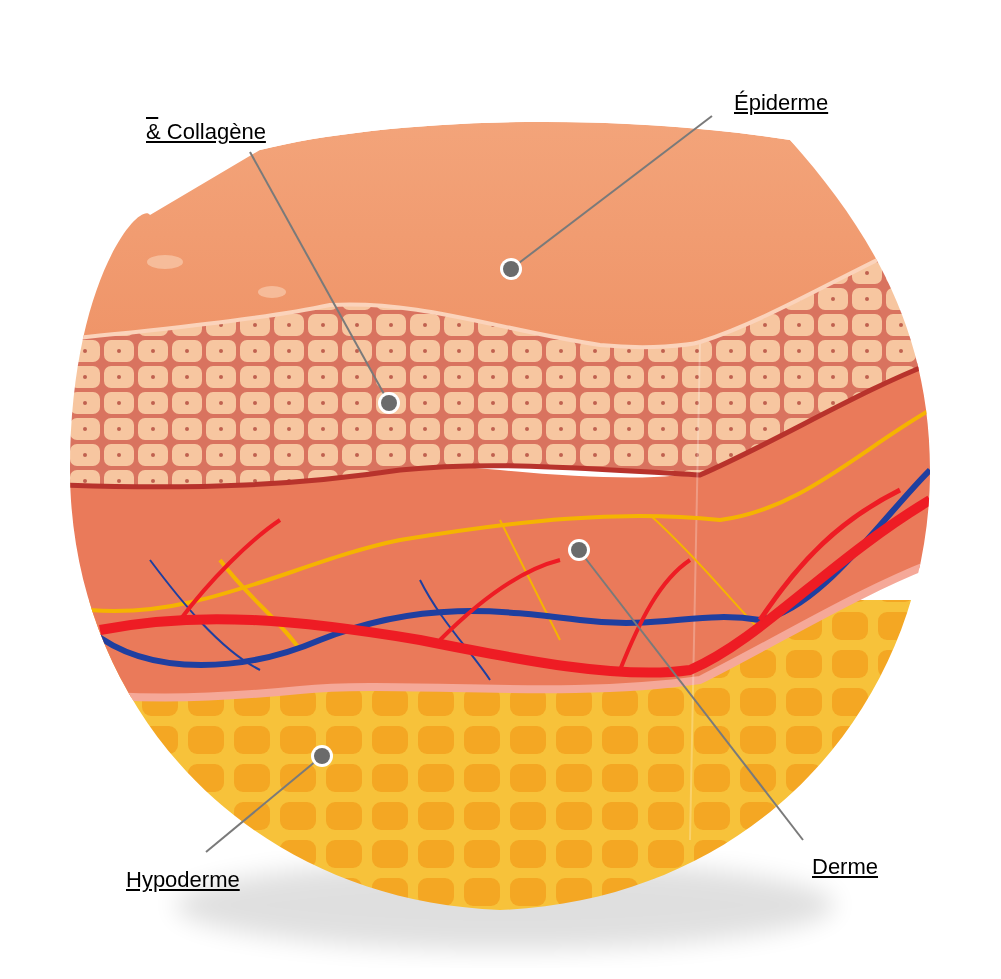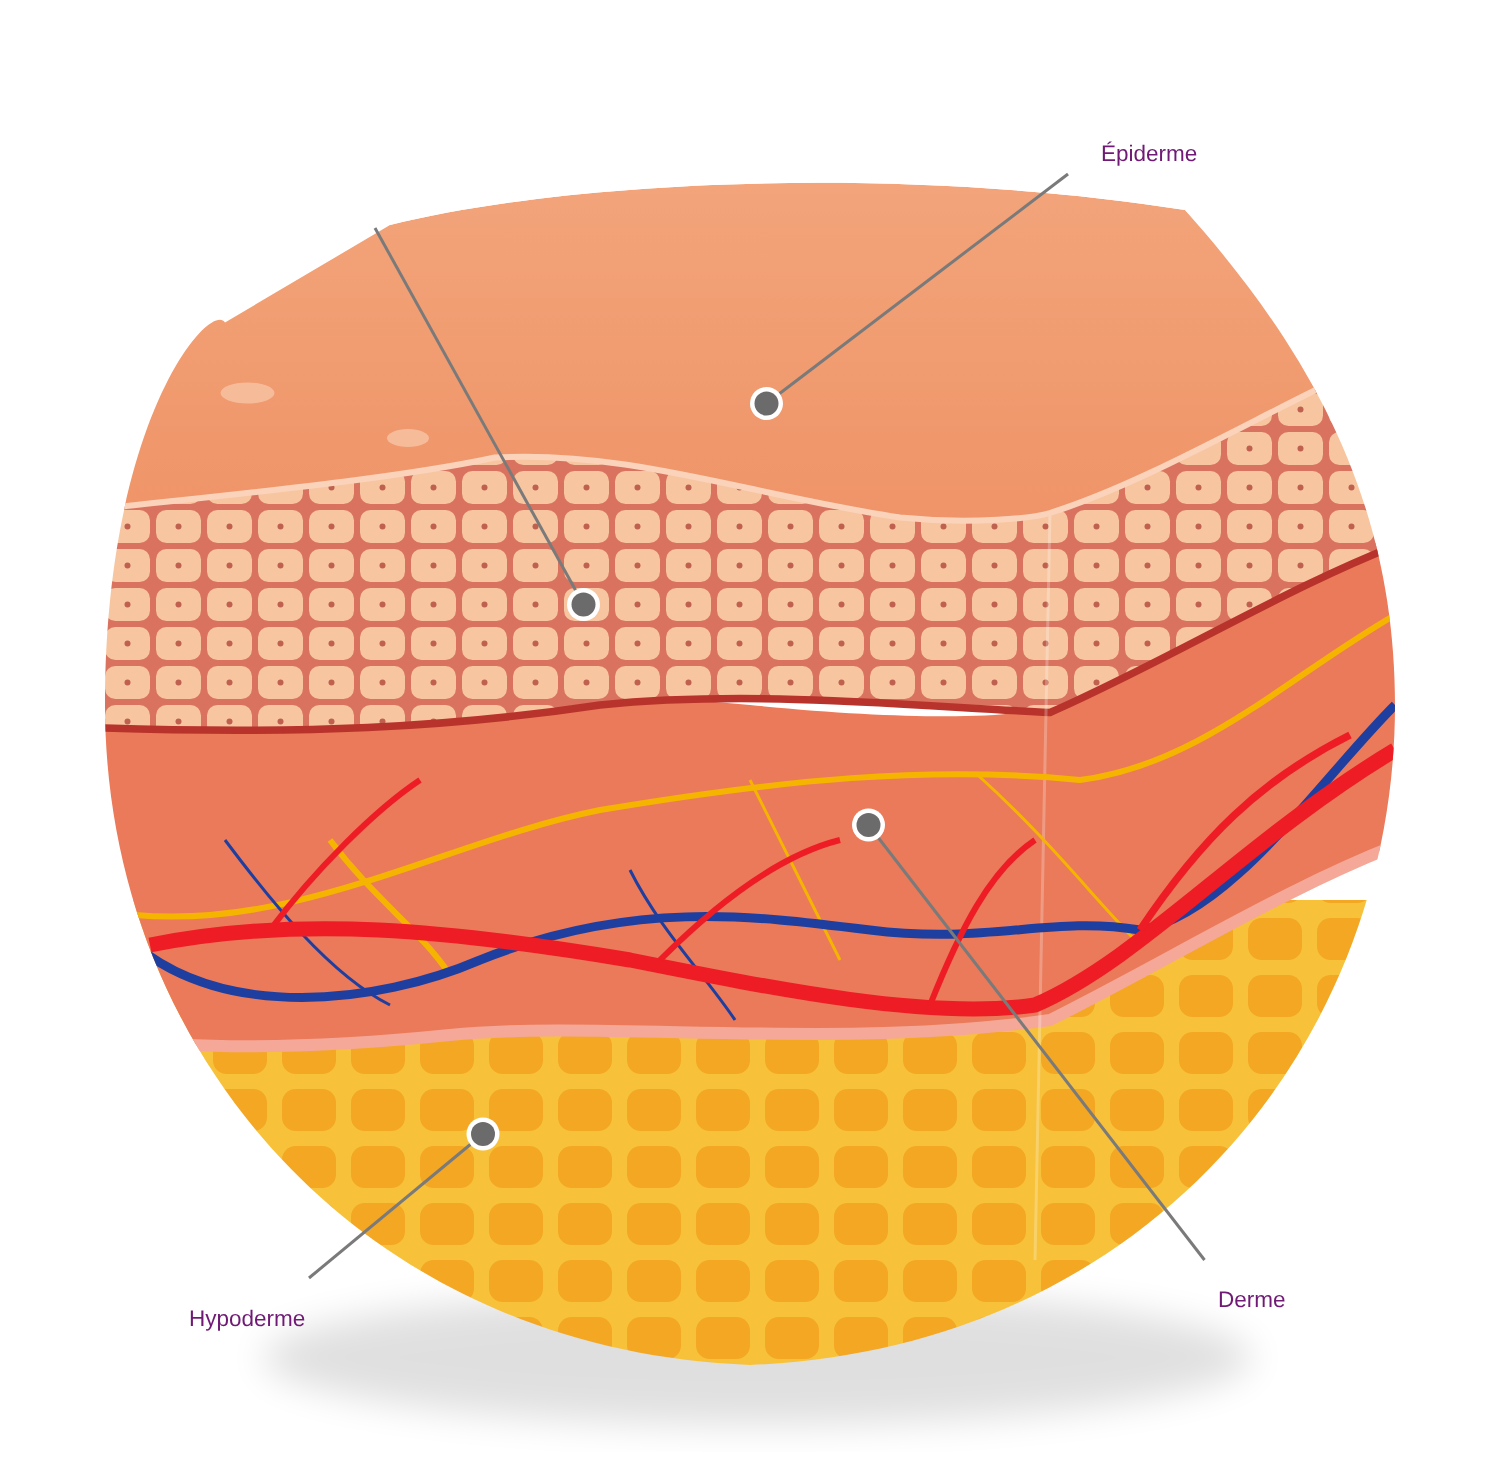--- a/index.html
+++ b/index.html
@@ -1,19 +1,19 @@
 <!DOCTYPE html>
 <html><head>
 <meta charset="utf-8">
 <style>
   html, body { margin:0; padding:0; background:#ffffff; }
   body { width:1001px; height:979px; position:relative; overflow:hidden;
          font-family:"Liberation Sans", "DejaVu Sans", sans-serif; }
   #diagram { position:absolute; left:0; top:0; width:1001px; height:979px; }
-  .label { position:absolute; font-size:15px; color:#701a75; line-height:24px; white-space:pre; }
+  .label { position:absolute; font-size:22px; color:#000000; line-height:24px; white-space:pre;text-decoration:underline; }
   #lbl-acide { left:146px; top:72px; }
   #lbl-epi { left:734px; top:91px; }
   #lbl-hypo { left:126px; top:868px; }
   #lbl-derme { left:812px; top:855px; }
 </style>
 </head>
 <body>
 
 <svg id="diagram" viewBox="0 0 1001 979" xmlns="http://www.w3.org/2000/svg">
   <defs>
@@ -98,16 +98,17 @@
       <circle cx="579" cy="550" r="11" fill="#ffffff"></circle>
       <circle cx="579" cy="550" r="8" fill="#6b6b6b"></circle>
     </g>
   <g>
       <circle cx="322" cy="756" r="11" fill="#ffffff"></circle>
       <circle cx="322" cy="756" r="8" fill="#6b6b6b"></circle>
     </g>
 </svg>
 
 <div id="lbl-acide" class="label">
+  <div>&amp; Collagène</div>
 </div>
 <div id="lbl-epi" class="label">Épiderme</div>
 <div id="lbl-hypo" class="label">Hypoderme</div>
 <div id="lbl-derme" class="label">Derme</div>
 
 </body></html>

